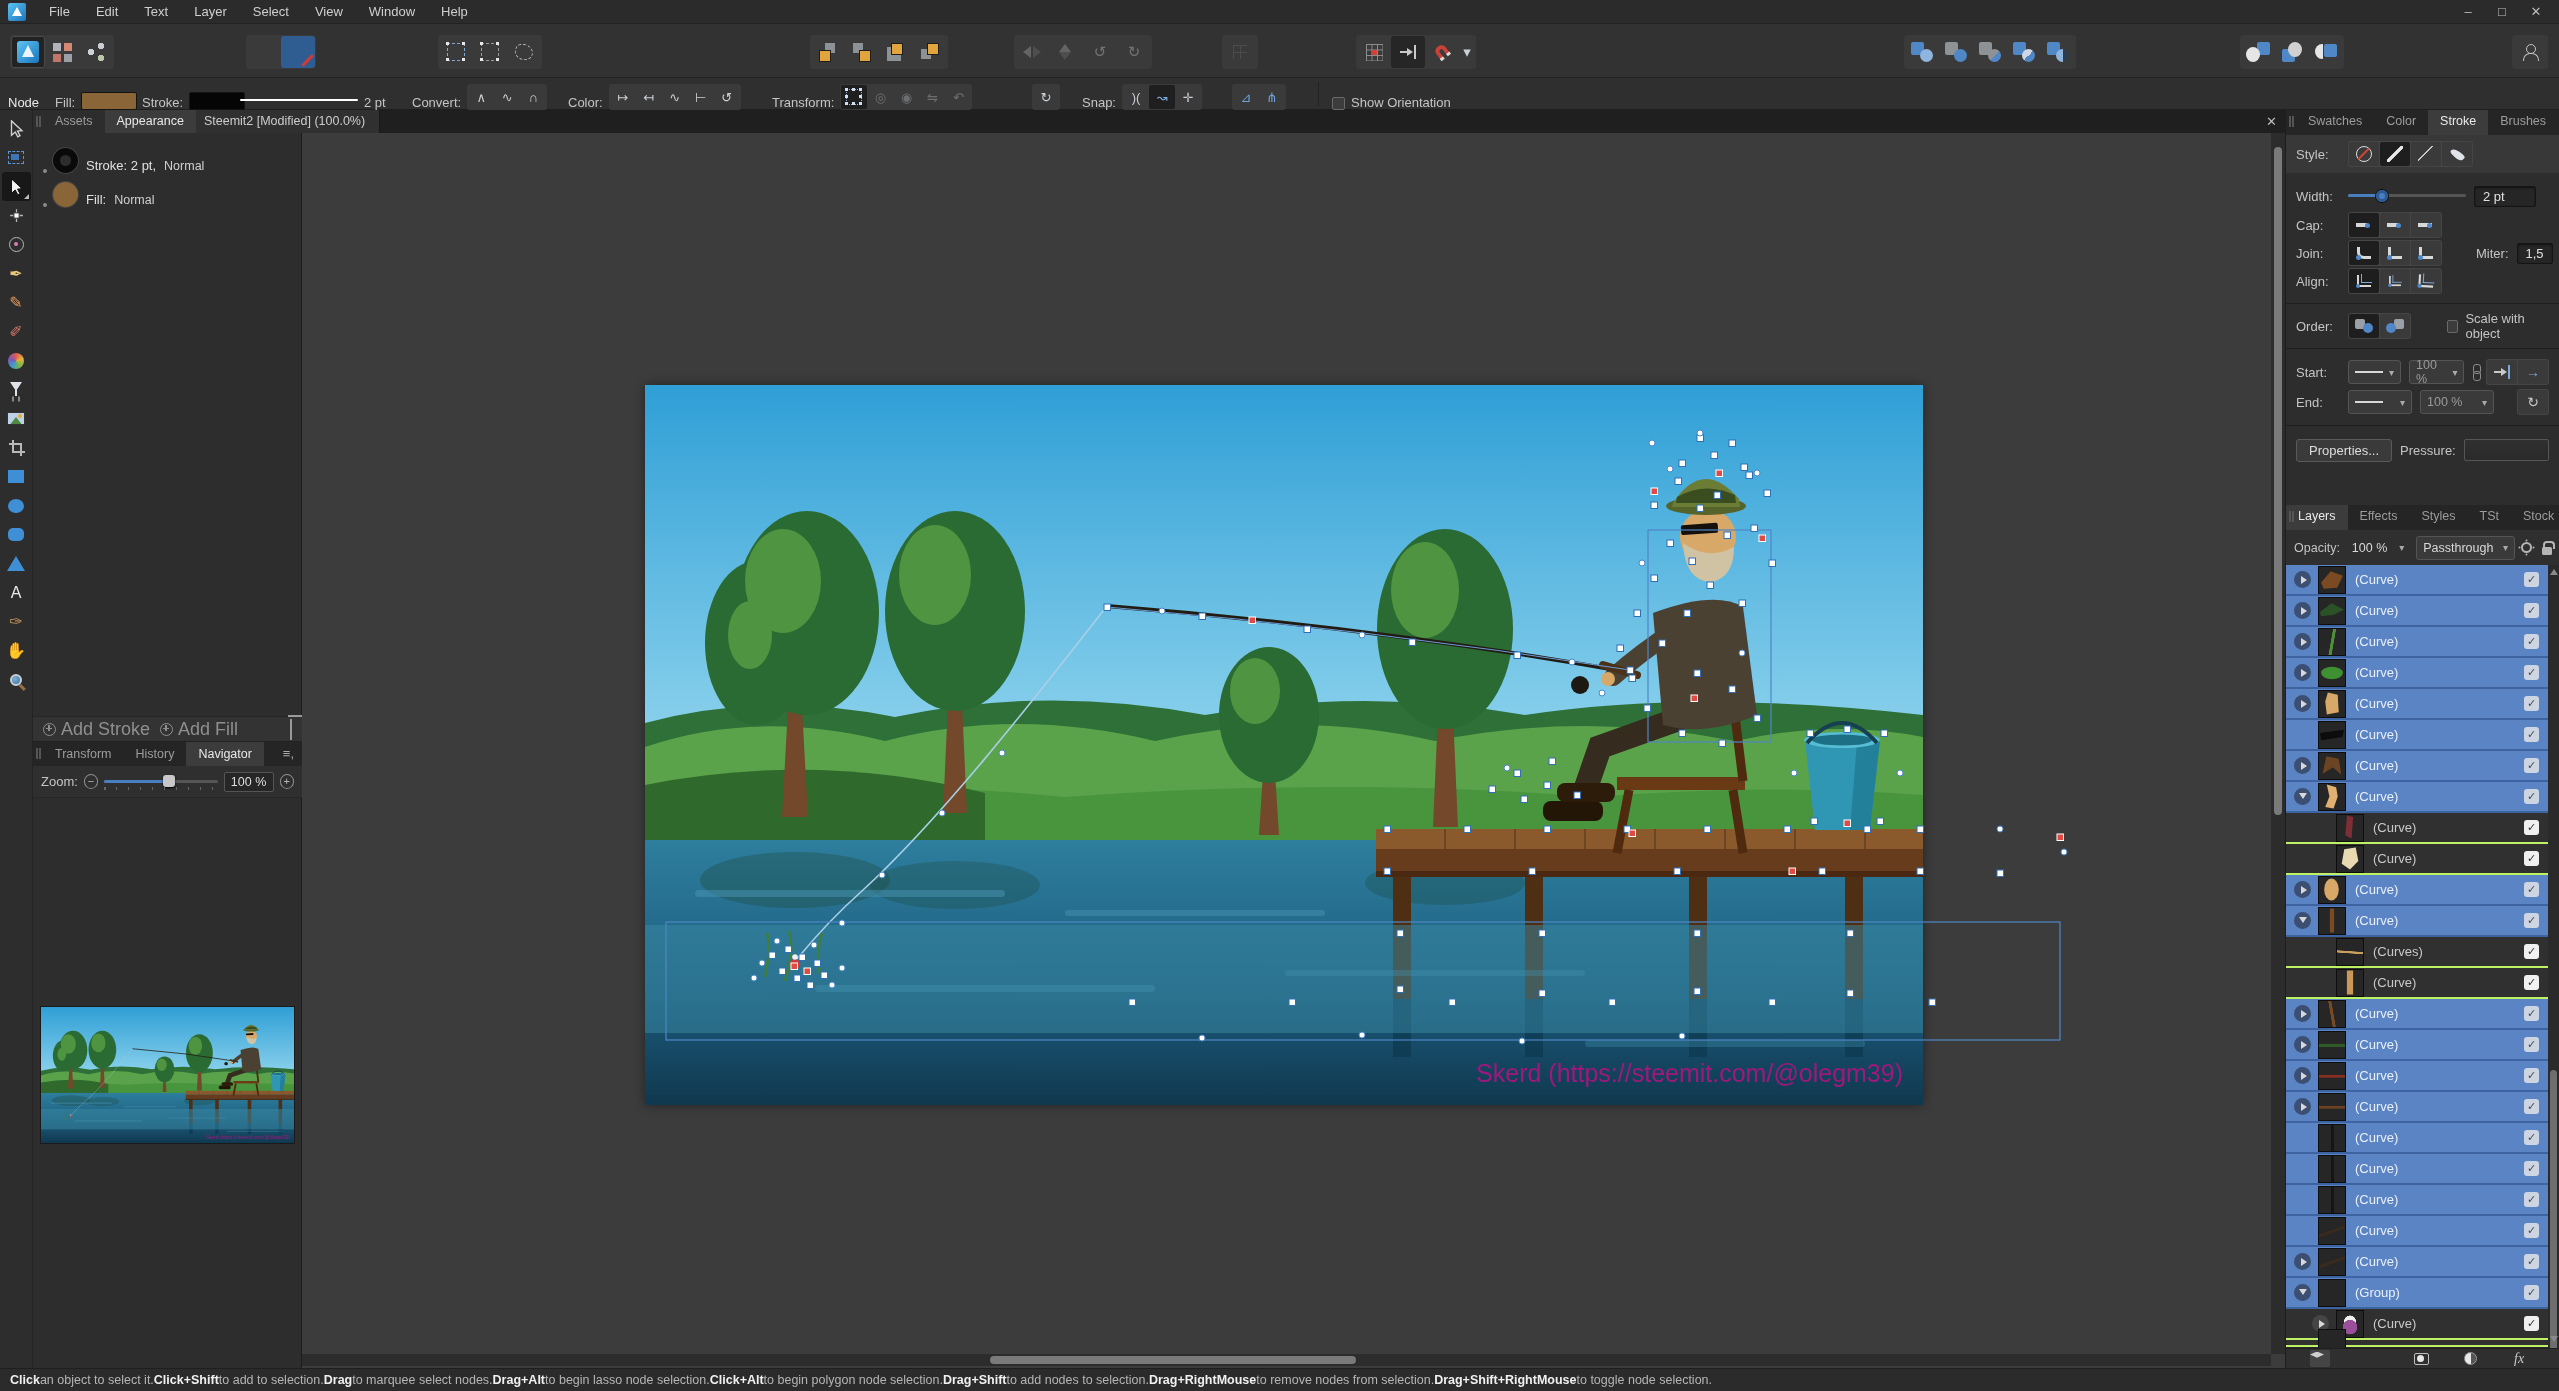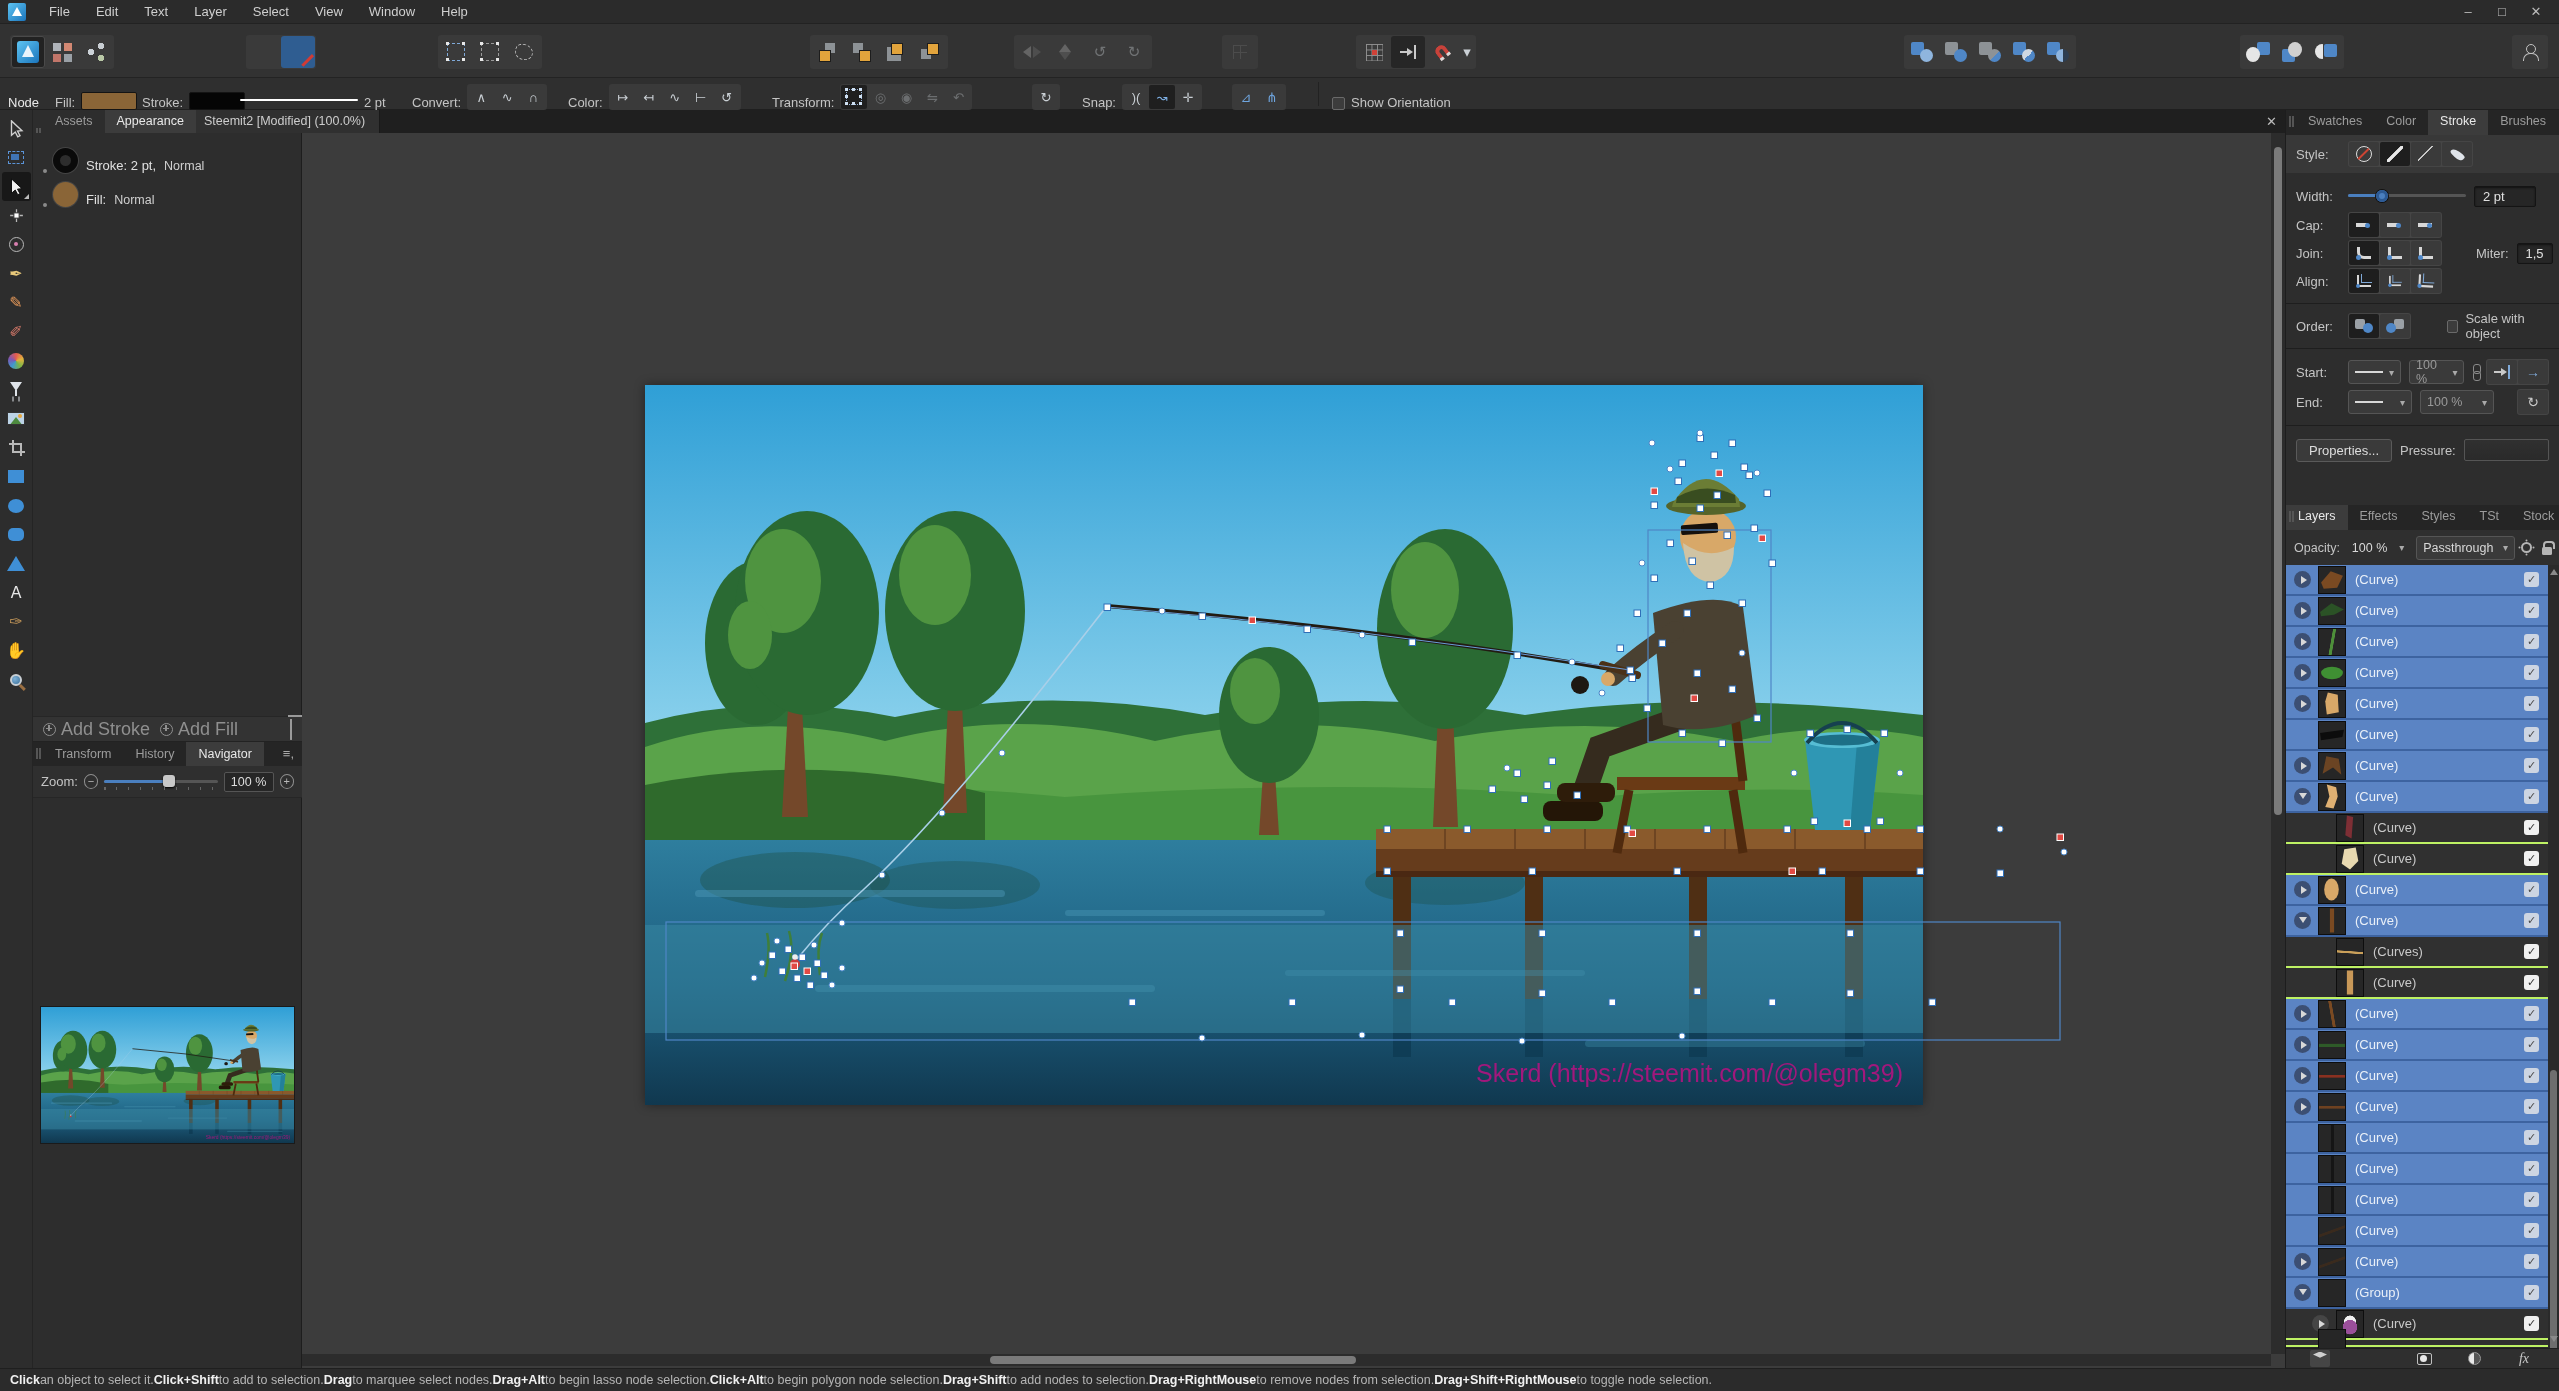--- a/index.html
+++ b/index.html
@@ -98,21 +98,21 @@
   .cxbtn.blue { color:#6fa6e0; }
   .i-bounds { width:16px; height:16px; border:1px dotted #9ab7dd; position:relative; }
   .i-bounds::before{ content:""; position:absolute; left:-2px; top:-2px; width:3px; height:3px; background:#cfe0f2; box-shadow:14px 0 #cfe0f2,0 14px #cfe0f2,14px 14px #cfe0f2,7px 0 #cfe0f2,0 7px #cfe0f2,14px 7px #cfe0f2,7px 14px #cfe0f2; }
   .widthline { width:118px; height:20px; position:relative; }
   .widthline::before{ content:""; position:absolute; left:0; top:9px; width:118px; height:2px; background:linear-gradient(90deg,#fff,#fff); border-radius:1px; }
   .checkbox { width:13px; height:13px; background:#3c3c3c; border:1px solid #6a6a6a; border-radius:2px; }
   .vsep { position:absolute; top:4px; width:1px; height:24px; background:#222; }
 
   
   .tabrow { position:absolute; left:33px; top:110px; width:2252px; height:23px; background:#252525; display:flex; }
-  .paneltabs { display:flex; align-items:center; background:#2d2d2d; }
+  .paneltabs { display:flex; align-items:flex-start; background:#2d2d2d; }
   .grip { width:10px; position:relative; }
   .grip::before{ content:""; position:absolute; left:3px; top:6px; width:1.5px; height:11px; background:#555; box-shadow:3px 0 #555; }
   .ptab { padding:0 12px; line-height:23px; color:#9c9c9c; font-size:12.5px; white-space:nowrap; }
   .ptab.active { background:#3c3c3c; color:#e8e8e8; }
   .doctabbar { flex:1; background:#1f1f1f; display:flex; position:relative; }
   .doctab { padding:0 14px 0 8px; line-height:23px; background:#303030; color:#cdcdcd; font-size:12.5px; border-right:1px solid #191919; }
   .doc-close { position:absolute; right:8px; top:0; line-height:23px; color:#bdbdbd; font-size:13px; }
 
   
   .toolcol { position:absolute; left:0; top:110px; width:33px; height:1258px; background:#2d2d2d; border-right:1px solid #242424; display:flex; flex-direction:column; align-items:center; padding-top:4px; }
@@ -261,21 +261,21 @@
   .t-faint::after{ background:linear-gradient(160deg,transparent 46%,#3a2a1d 48%,#3a2a1d 54%,transparent 56%); }
   .t-empty::after{ background:transparent; }
   .t-dark::after{ background:transparent; }
   .t-bobber::after{ background:radial-gradient(circle at 50% 62%,#9a4f9a 0 34%,transparent 36%),radial-gradient(circle at 50% 40%,#f0f0f0 0 28%,transparent 30%); }
   .lscroll { position:absolute; right:0; top:455px; width:11px; height:783px; background:#2a2a2a; }
   .lscroll .arrow { position:absolute; left:1.5px; width:0; height:0; }
   .lscroll .up { top:4px; border-left:4px solid transparent; border-right:4px solid transparent; border-bottom:6px solid #8a8a8a; }
   .lscroll .down { bottom:6px; border-left:4px solid transparent; border-right:4px solid transparent; border-top:6px solid #8a8a8a; }
   .lscroll .thumb { position:absolute; left:2px; top:505px; width:7px; height:315px; background:#6e6e6e; border-radius:4px; }
   .layers-toolbar { position:absolute; left:0; top:1238px; width:274px; height:20px; background:#2f2f2f; border-top:1px solid #1f1f1f; display:flex; align-items:center; padding:0 8px; gap:14px; }
-  .lt-btn { display:flex; align-items:center; justify-content:center; min-width:20px; height:17px; color:#c0c0c0;margin-left:16px; }
+  .lt-btn { display:flex; align-items:center; justify-content:flex-start; min-width:20px; height:17px; color:#c0c0c0;margin-left:16px; }
   .lt-btn.active { background:#454545; border-radius:2px; }
   .i-stack { width:14px; height:11px; background:repeating-linear-gradient(#cfcfcf 0 2px,transparent 2px 4.5px); clip-path:polygon(50% 0,100% 25%,50% 50%,0 25%); height:14px;
      background:linear-gradient(#cfcfcf,#cfcfcf); clip-path:polygon(50% 0,100% 22%,50% 44%,0 22%); }
   .i-mask { width:15px; height:12px; border:1.5px solid #c0c0c0; border-radius:2px; position:relative; }
   .i-mask::after{ content:""; position:absolute; left:2px; top:1px; width:7px; height:7px; border-radius:50%; background:#e8e8e8; }
   .i-adjust { width:13px; height:13px; border-radius:50%; background:linear-gradient(90deg,#e8e8e8 50%,#555 50%); border:1px solid #999; }
   .i-fx { font-style:italic; font-family:"Liberation Serif","DejaVu Serif",serif; font-size:14px; color:#c8c8c8; }
   .i-page { width:12px; height:14px; border:1.5px solid #c0c0c0; border-radius:1px; position:relative; }
   .i-page::after{ content:""; position:absolute; right:-1.5px; top:-1.5px; border-left:5px solid transparent; border-top:5px solid #2f2f2f; box-shadow:-1px 1px 0 #c0c0c0; }
   .i-checker { width:13px; height:13px; background:

